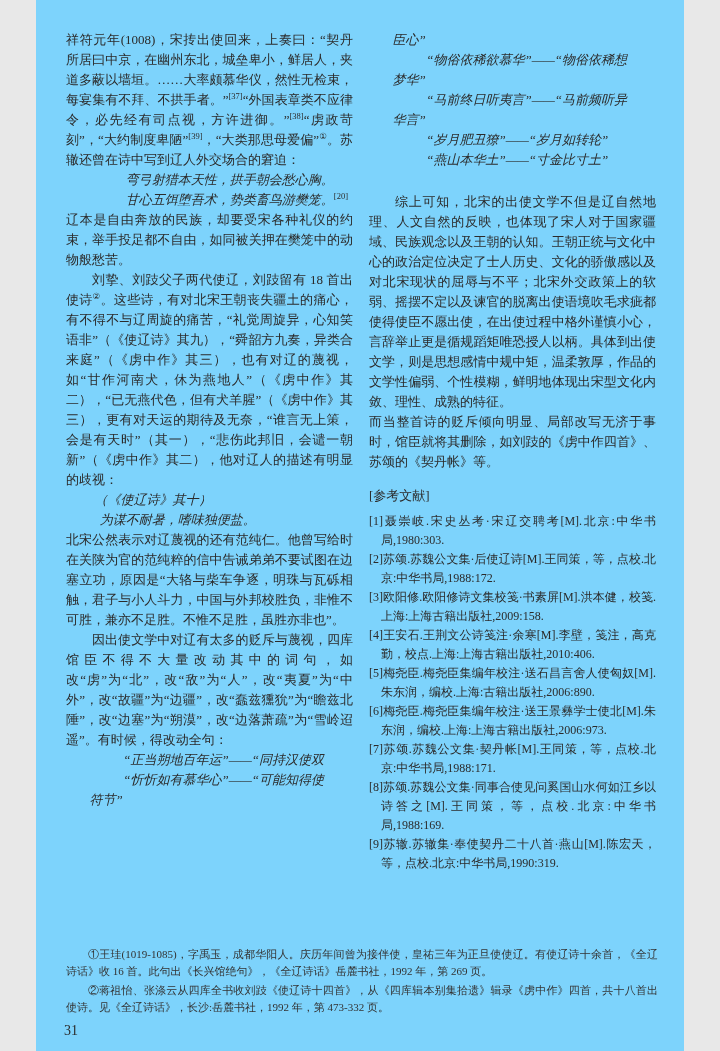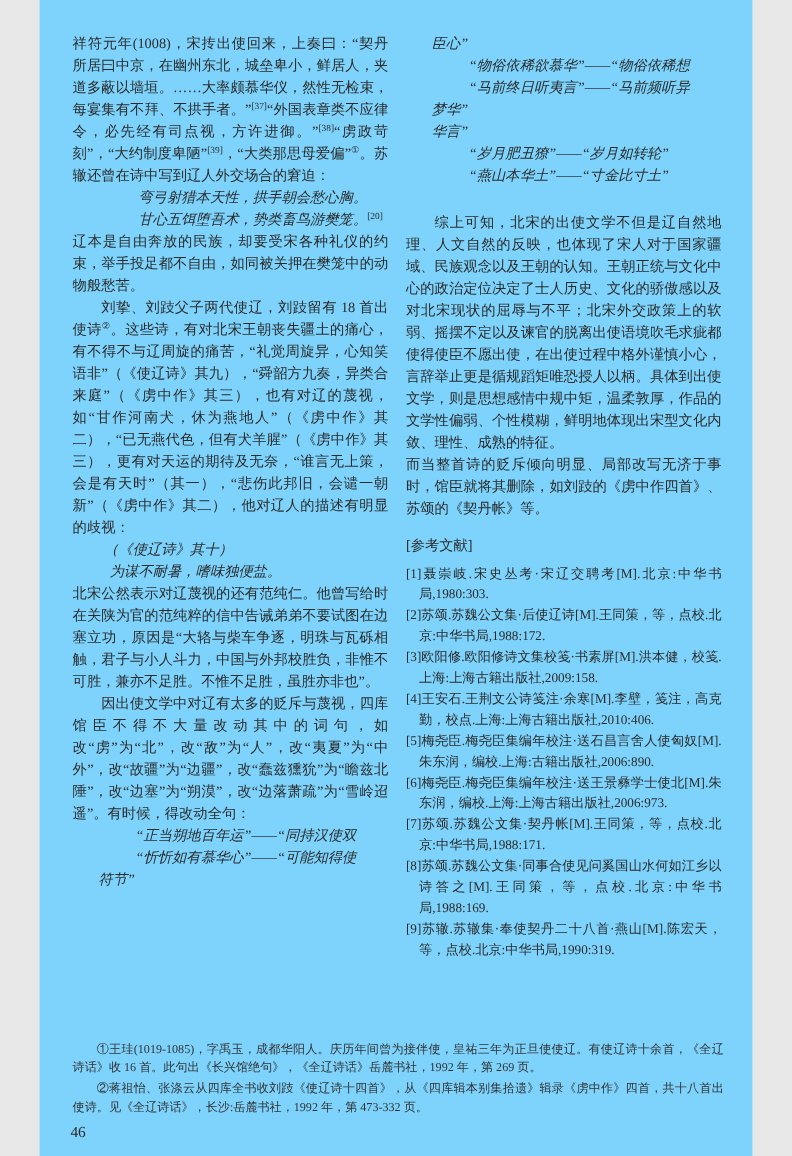--- a/index.html
+++ b/index.html
@@ -49,22 +49,22 @@
         <div class="verse mid">为谋不耐暑，嗜味独便盐。</div>
         <div class="para">北宋公然表示对辽蔑视的还有范纯仁。他曾写给时在关陕为官的范纯粹的信中告诫弟弟不要试图在边塞立功，原因是“大辂与柴车争逐，明珠与瓦砾相触，君子与小人斗力，中国与外邦校胜负，非惟不可胜，兼亦不足胜。不惟不足胜，虽胜亦非也”。</div>
         <div class="para indent">因出使文学中对辽有太多的贬斥与蔑视，四库馆臣不得不大量改动其中的词句，如改“虏”为“北”，改“敌”为“人”，改“夷夏”为“中外”，改“故疆”为“边疆”，改“蠢兹獯狁”为“瞻兹北陲”，改“边塞”为“朔漠”，改“边落萧疏”为“雪岭迢遥”。有时候，得改动全句：</div>
         <div class="verse hang1">“正当朔地百年运”——“同持汉使双</div>
         <div class="verse hang1">“忻忻如有慕华心”——“可能知得使</div>
         <div class="verse hang2">符节”</div>
       </div>
     <div class="col" id="col-right">
         <div class="verse hang2">臣心”</div>
         <div class="verse hang1">“物俗依稀欲慕华”——“物俗依稀想</div>
+        <div class="verse hang2">梦华”</div>
         <div class="verse hang1">“马前终日听夷言”——“马前频听异</div>
-        <div class="verse hang2">梦华”</div>
         <div class="verse hang2">华言”</div>
         <div class="verse hang1">“岁月肥丑獠”——“岁月如转轮”</div>
         <div class="verse hang1">“燕山本华土”——“寸金比寸土”</div>
         <div class="para indent gap">综上可知，北宋的出使文学不但是辽自然地理、人文自然的反映，也体现了宋人对于国家疆域、民族观念以及王朝的认知。王朝正统与文化中心的政治定位决定了士人历史、文化的骄傲感以及对北宋现状的屈辱与不平；北宋外交政策上的软弱、摇摆不定以及谏官的脱离出使语境吹毛求疵都使得使臣不愿出使，在出使过程中格外谨慎小心，言辞举止更是循规蹈矩唯恐授人以柄。具体到出使文学，则是思想感情中规中矩，温柔敦厚，作品的文学性偏弱、个性模糊，鲜明地体现出宋型文化内敛、理性、成熟的特征。</div>
         <div class="para">而当整首诗的贬斥倾向明显、局部改写无济于事时，馆臣就将其删除，如刘跂的《虏中作四首》、苏颂的《契丹帐》等。</div>
         <div class="ref-heading">[参考文献]</div>
         <div class="ref">[1]聂崇岐.宋史丛考·宋辽交聘考[M].北京:中华书局,1980:303.</div>
         <div class="ref">[2]苏颂.苏魏公文集·后使辽诗[M].王同策，等，点校.北京:中华书局,1988:172.</div>
         <div class="ref">[3]欧阳修.欧阳修诗文集校笺·书素屏[M].洪本健，校笺.上海:上海古籍出版社,2009:158.</div>
         <div class="ref">[4]王安石.王荆文公诗笺注·余寒[M].李壁，笺注，高克勤，校点.上海:上海古籍出版社,2010:406.</div>
@@ -72,14 +72,14 @@
         <div class="ref">[6]梅尧臣.梅尧臣集编年校注·送王景彝学士使北[M].朱东润，编校.上海:上海古籍出版社,2006:973.</div>
         <div class="ref">[7]苏颂.苏魏公文集·契丹帐[M].王同策，等，点校.北京:中华书局,1988:171.</div>
         <div class="ref">[8]苏颂.苏魏公文集·同事合使见问奚国山水何如江乡以诗答之[M].王同策，等，点校.北京:中华书局,1988:169.</div>
         <div class="ref">[9]苏辙.苏辙集·奉使契丹二十八首·燕山[M].陈宏天，等，点校.北京:中华书局,1990:319.</div>
       </div>
   </div>
   <div class="footnotes" id="footnotes">
       <div class="footnote">①王珪(1019-1085)，字禹玉，成都华阳人。庆历年间曾为接伴使，皇祐三年为正旦使使辽。有使辽诗十余首，《全辽诗话》收 16 首。此句出《长兴馆绝句》，《全辽诗话》岳麓书社，1992 年，第 269 页。</div>
       <div class="footnote">②蒋祖怡、张涤云从四库全书收刘跂《使辽诗十四首》，从《四库辑本别集拾遗》辑录《虏中作》四首，共十八首出使诗。见《全辽诗话》，长沙:岳麓书社，1992 年，第 473-332 页。</div>
     </div>
-  <div class="page-number">46</div>
+  <div class="page-number">31</div>
 </div>
 
 </body></html>

